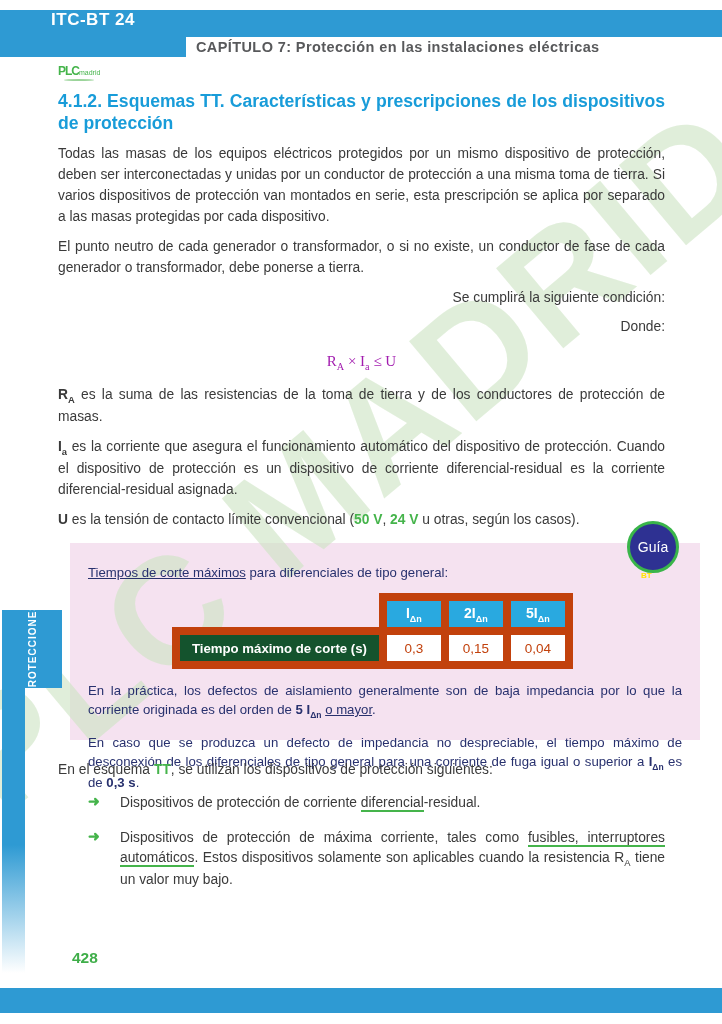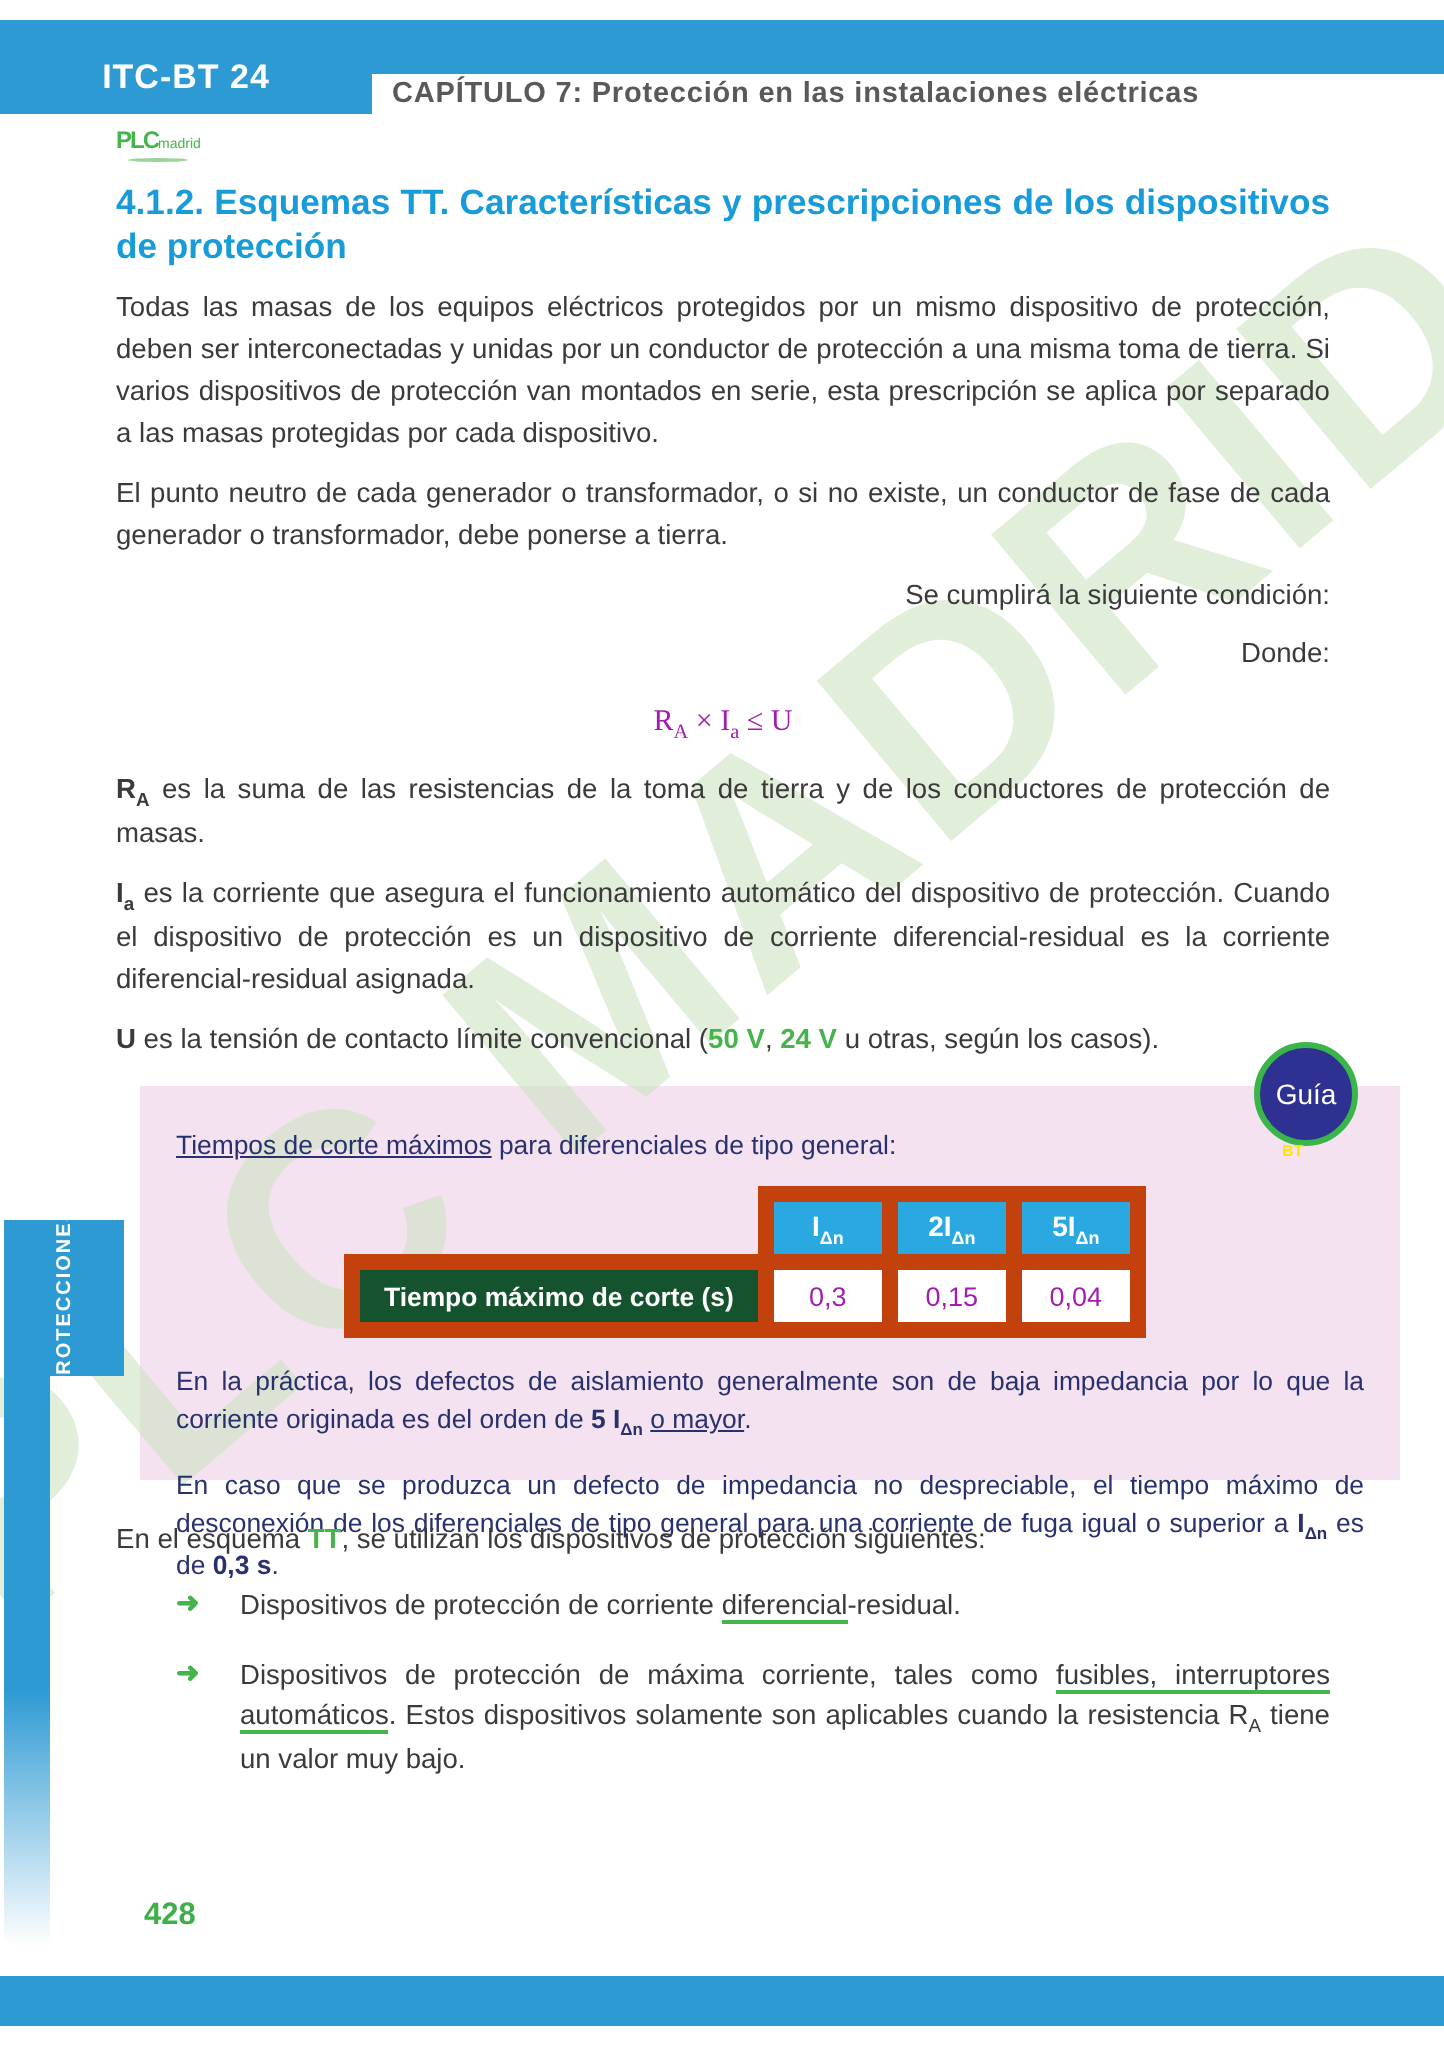--- a/index.html
+++ b/index.html
@@ -2,22 +2,22 @@
 <html><head>
 <meta charset="utf-8">
 <style>
   html,body{margin:0;padding:0;background:#fff;}
   .page{position:relative;width:722px;height:1024px;background:#fff;overflow:hidden;
         font-family:"Liberation Sans",sans-serif;}
 
   
   .band{position:absolute;left:0;top:10px;width:722px;height:27px;background:#2e9ad3;z-index:2;}
   .itc-tab{position:absolute;left:0;top:10px;width:186px;height:47px;background:#2e9ad3;z-index:3;
-           display:flex;align-items:flex-end;justify-content:center;box-sizing:border-box;
-           padding-bottom:8px;color:#fff;font-weight:bold;font-size:17px;letter-spacing:.5px;}
+           display:flex;justify-content:center;box-sizing:border-box;
+           padding-bottom:20px;color:#fff;font-weight:bold;font-size:17px;letter-spacing:.5px;}
   .chapter{position:absolute;left:196px;top:39px;z-index:2;color:#58595b;font-size:14.5px;letter-spacing:.4px;font-weight:bold;}
   .logo{position:absolute;left:58px;top:62px;z-index:2;color:#45b44b;line-height:1;}
   .logo .mark{font-weight:bold;font-size:12px;letter-spacing:-1px;}
   .logo .name{font-size:7px;}
   .logo .swoosh{display:block;width:30px;height:2px;background:#9bd49a;border-radius:50%;margin-top:1px;margin-left:6px;}
 
   
   .watermark{position:absolute;left:-30px;top:690px;z-index:1;font-size:152px;font-weight:bold;
              letter-spacing:4px;color:#cde4c3;opacity:.6;white-space:nowrap;
              transform-origin:0 50%;transform:rotate(-40deg);}
@@ -36,21 +36,21 @@
   .pinkbox{position:absolute;left:70px;top:543px;width:630px;height:197px;background:#f5e2f0;}
   .boxinner{position:relative;z-index:2;box-sizing:border-box;padding:22px 18px 0;}
   .box-intro{font-size:13.2px;color:#28316e;margin:0 0 13px;}
   .u-line{text-decoration:underline;}
   table.cut{border-collapse:collapse;margin-left:84px;font-size:13.5px;position:relative;z-index:2;}
   table.cut th,table.cut td{border:8px solid #c2410c;height:26px;text-align:center;padding:0 8px;}
   table.cut .ghost{border:none;background:transparent;}
   table.cut th.col{background:#29a9e0;color:#fff;font-size:14px;width:38px;}
   table.cut th.col sub{font-size:9px;}
   table.cut td.rowlabel{background:#14532d;color:#fff;font-weight:bold;font-size:13.2px;padding:0 12px;}
-  table.cut td.val{background:#fff;color:#a21caf;width:38px;}
+  table.cut td.val{background:#fff;color:#c2410c;width:38px;}
   .box-note{font-size:13.2px;color:#28316e;line-height:1.45;margin:12px 0 0;text-align:justify;}
   .box-note sub{font-size:8.5px;}
 
   
   .badge{position:absolute;left:627px;top:521px;width:52px;height:52px;border-radius:50%;
          background:#2e3192;border:3px solid #3ab54a;box-sizing:border-box;z-index:3;
          display:flex;align-items:center;justify-content:center;color:#fff;font-size:14px;}
   .badge-bt{position:absolute;left:641px;top:571px;z-index:3;color:#ffe400;font-size:8px;font-weight:bold;}
 
   

